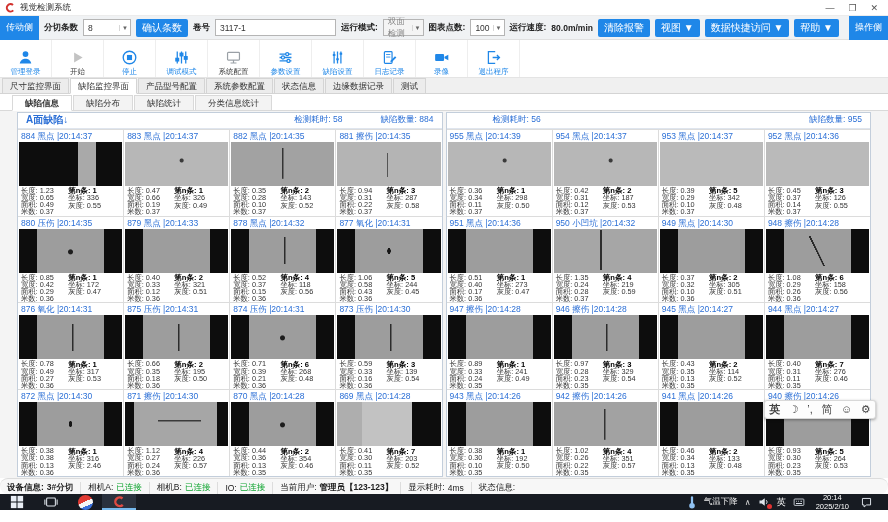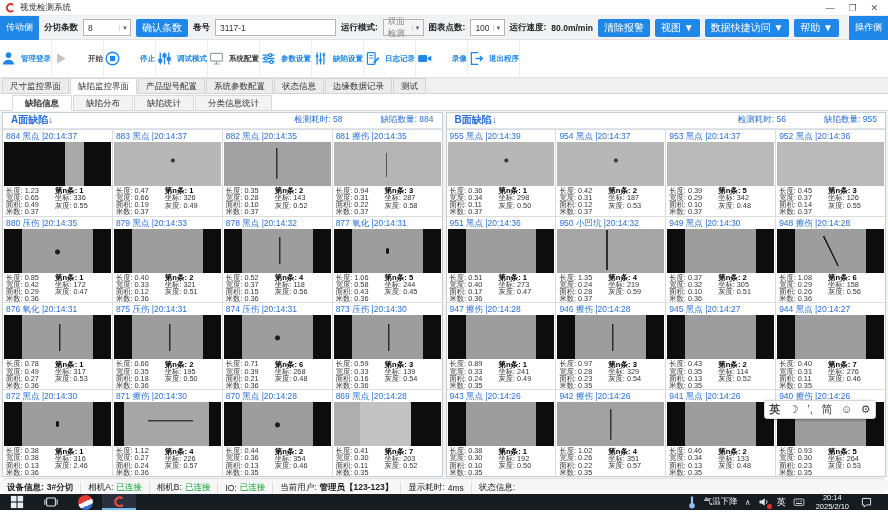--- a/index.html
+++ b/index.html
@@ -20,36 +20,36 @@
   .lbl{font-size:8.5px;font-weight:bold;color:#222;white-space:nowrap;}
   .select{background:#fff;border:1px solid #b5b5b5;height:17px;display:flex;align-items:center;font-size:8.5px;color:#333;padding:0 2px 0 4px;gap:3px;}
   .select .caret{font-size:6px;color:#666;border-left:1px solid #d7d7d7;padding-left:2px;}
   .select.disabled{background:#f4f4f4;color:#888;}
   .txt{border:1px solid #b5b5b5;height:17px;font-size:8.5px;padding:0 4px;color:#333;}
   .spacer{flex:1;}
   .val{font-size:8.5px;font-weight:bold;color:#222;}
 
   
   .icontoolbar{height:38px;background:#fff;display:flex;align-items:stretch;border-bottom:1px solid #e4e4e4;}
-  .titem{width:52px;display:flex;flex-direction:row;align-items:center;justify-content:space-between;gap:1px;border-right:1px solid #eee;font-weight:bold;}
+  .titem{width:52px;display:flex;flex-direction:column;align-items:center;justify-content:flex-end;gap:1px;border-right:1px solid #eee;}
   .titem svg{width:17px;height:17px;}
   .titem .tl{font-size:7.5px;white-space:nowrap;}
   .titem.blue{color:#1f87e8;} .titem.blue .tl{color:#1f87e8;}
   .titem.gray{color:#9aa0a6;} .titem.gray .tl{color:#444;}
 
   
   .maintabs{height:16px;background:#f0f0f0;display:flex;align-items:flex-end;padding-left:2px;border-bottom:1px solid #d4d4d4;}
   .maintabs .mtab{font-size:8.5px;color:#333;padding:2px 7px;border:1px solid #d4d4d4;border-bottom:none;background:#ececec;margin-right:1px;height:15px;}
   .maintabs .mtab.active{background:#fff;height:16px;margin-bottom:-1px;border-bottom:1px solid #fff;}
   .subtabs{height:17px;background:#fff;display:flex;align-items:flex-end;padding-left:12px;border-bottom:1px solid #d9d9d9;}
   .subtabs .stab{font-size:8.5px;color:#333;padding:2px 12px;border:1px solid #d9d9d9;border-bottom:none;background:#f3f3f3;margin-right:1px;height:15px;}
   .subtabs .stab.active{background:#fff;font-weight:bold;height:16px;margin-bottom:-1px;border-bottom:1px solid #fff;}
 
   
-  .content{height:367px;display:flex;gap:3px;padding:1px 2px;background:#f4f4f4;}
+  .content{height:367px;display:flex;gap:3px;padding:1px 17px;background:#f4f4f4;}
   .panel{flex:1;border:1px solid #c3cedb;background:#fff;display:flex;flex-direction:column;min-width:0;}
   .panel-head{height:17px;display:grid;grid-template-columns:1fr auto auto;align-items:center;padding:0 8px;border-bottom:1px solid #dfe5ee;}
   .ptitle{font-size:10px;font-weight:bold;color:#2b6fd6;}
   .pmeta{font-size:8.5px;color:#2b6fd6;margin-left:38px;white-space:nowrap;}
   .pmeta b{font-weight:normal;}
   .grid{flex:1;display:grid;grid-template-columns:repeat(4,1fr);grid-template-rows:repeat(4,1fr);gap:1px;background:#dcdcdc;border-top:1px solid #dcdcdc;}
   .cell{background:#fff;display:flex;flex-direction:column;min-width:0;overflow:hidden;}
   .cell-head{height:12px;font-size:8.5px;color:#2b6fd6;padding:1px 2px 0 3px;white-space:nowrap;overflow:hidden;}
   .thumb{height:44px;margin:0 1px;background:#0d0d0d;}
   .cell-info{flex:1;display:flex;padding:1px 2px 0 3px;gap:2px;}
@@ -517,21 +517,20 @@
                 <div>第n条: 7</div>
                 <div>坐标: 203</div>
                 <div>灰度: 0.52</div>
               </div>
             </div>
           </div>
         </div>
     </section>
     <section class="panel">
       <div class="panel-head">
-        <span class="ptitle">B面缺陷↓</span>
         <span class="pmeta"><span>检测耗时:</span> <b>56</b></span>
         <span class="pmeta"><span>缺陷数量:</span> <b>955</b></span>
       </div>
       <div class="grid">
           <div class="cell">
             <div class="cell-head">955 黑点 |20:14:39</div>
             <div class="thumb" data-pattern="light-dot"></div>
             <div class="cell-info">
               <div class="cil">
                 <div>长度: 0.36</div>

